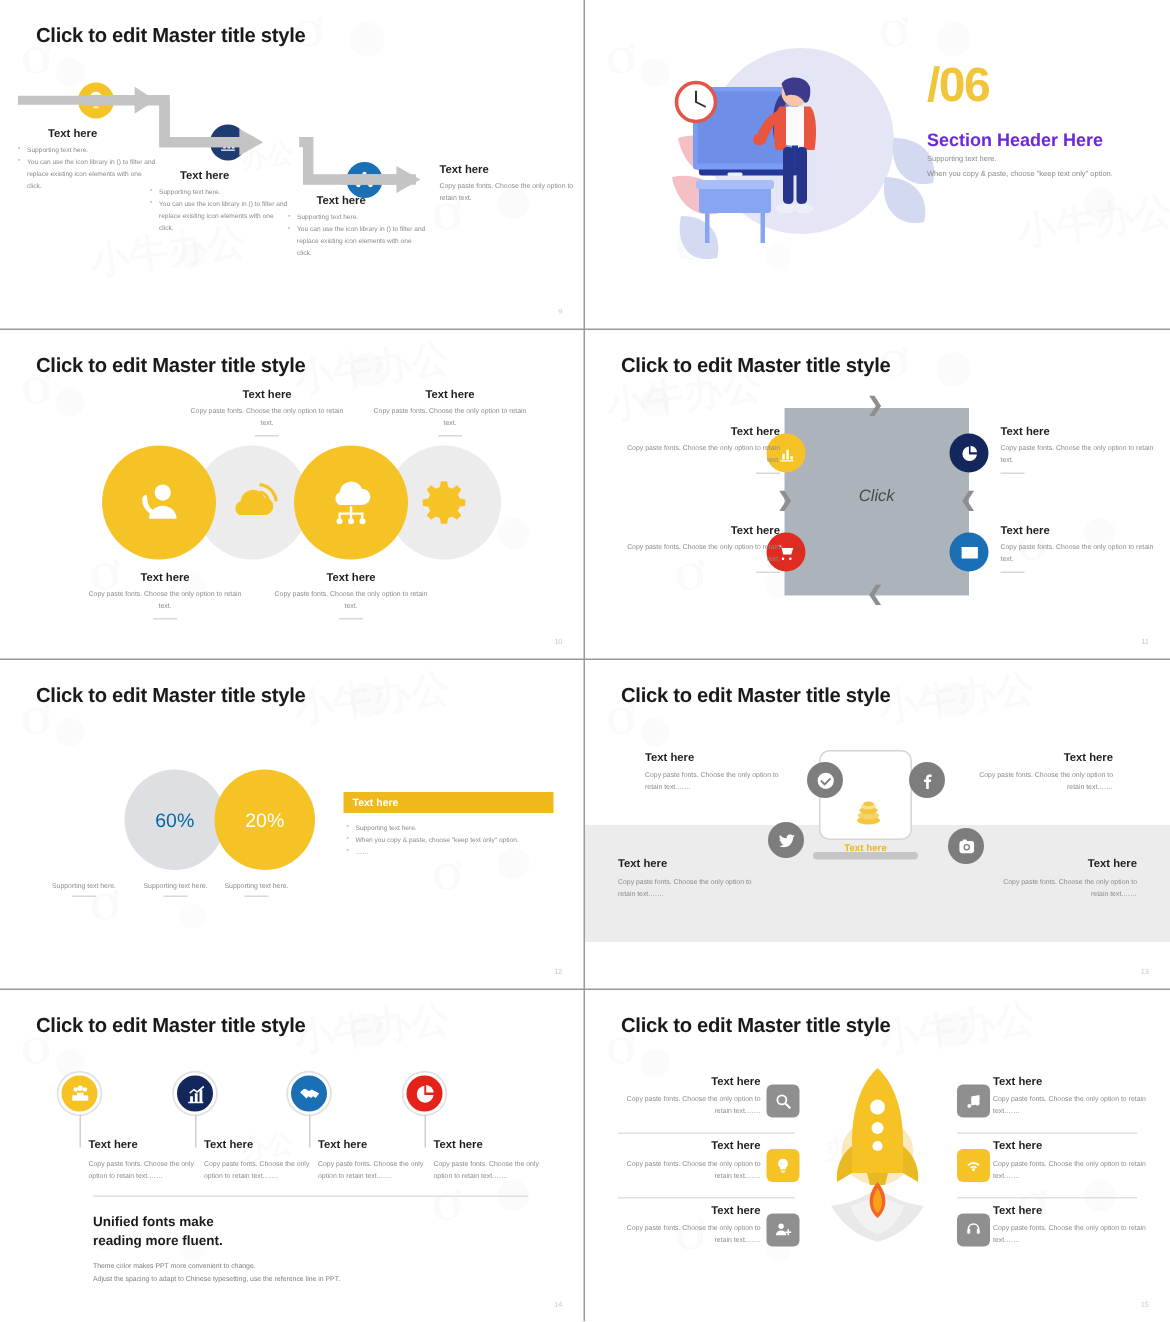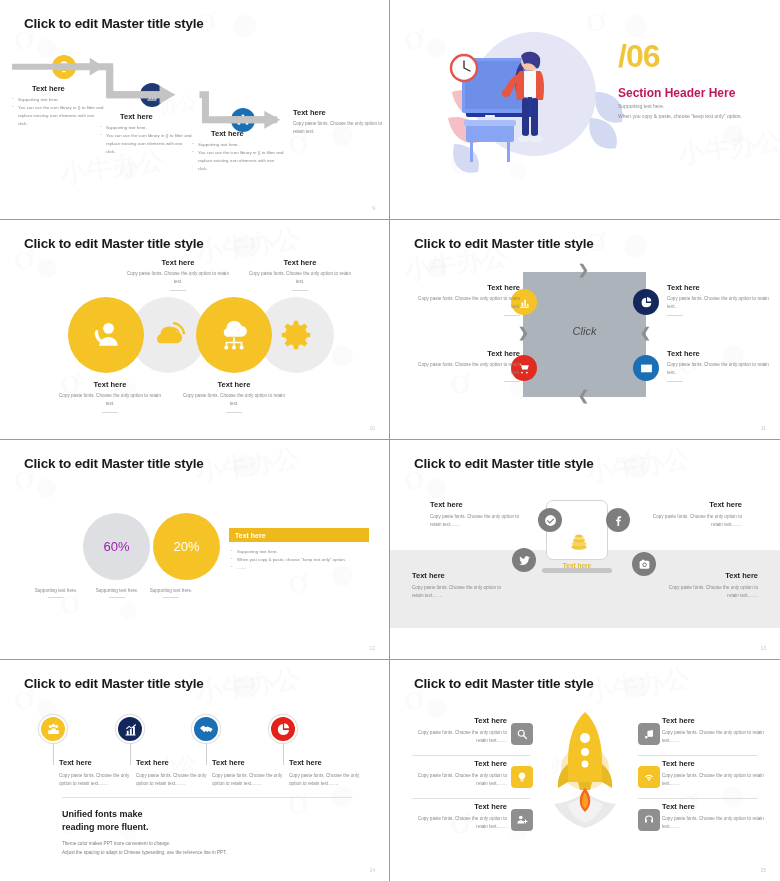--- a/index.html
+++ b/index.html
@@ -69,21 +69,21 @@
   .uline{ width:16px; height:1px; background:#d8d8d8; margin-top:3px; }
 
   
   .flow{ position:absolute; inset:0; z-index:3; }
   .fnode{ position:absolute; border-radius:50%; display:flex; align-items:center; justify-content:center; color:#fff; }
   .fnode svg{ width:58%; height:58%; fill:#fff; }
 
   
   .illu{ position:absolute; left:40px; top:22px; width:200px; height:180px; }
   .num02{ position:absolute; left:228px; top:40px; font-size:32px; font-weight:700; color:#F0C53A; letter-spacing:-1px; line-height:1; }
-  .shead{ position:absolute; left:228px; top:86px; font-size:12px; font-weight:700; color:#be185d; }
+  .shead{ position:absolute; left:228px; top:86px; font-size:12px; font-weight:700; color:#6d28d9; }
   .ssub1{ position:absolute; left:228px; top:103px; font-size:5px; color:#8b8b8b;}
   .ssub2{ position:absolute; left:228px; top:113px; font-size:5px; color:#8b8b8b;}
 
   
   .bigc{ position:absolute; width:76px; height:76px; border-radius:50%; display:flex; align-items:center;justify-content:center;}
   .bigc svg{ width:40px; height:40px; }
 
   
   .sq{ position:absolute; left:133px; top:52px; width:123px; height:125px; background:#adb3bb; z-index:2;}
   .sqtxt{ position:absolute; left:133px; top:105px; width:123px; text-align:center; font-size:11px; font-style:italic; color:#4b4b4b; z-index:4;}
@@ -380,24 +380,24 @@
   <div class="slide">
     <div class="wm">
       <span class="a">Ơ</span>
         <span class="b">小牛办公</span>
         <span class="c">Ơ</span>
         <span class="d">Ơ</span>
         <span class="e">办公</span>
     </div>
     <div class="title">Click to edit Master title style</div>
 
-    <div class="pc" style="left:83px; top:73px; width:67px; height:67px; background:#DEDFE3; color:#a21caf; z-index:2;">
+    <div class="pc" style="left:83px; top:73px; width:67px; height:67px; background:#DEDFE3; color:#0369a1; z-index:2;">
       <span>60%</span>
     </div>
-    <div class="pc" style="left:153px; top:73px; width:67px; height:67px; background:#F5C326; color:#fff; z-index:3;">
+    <div class="pc" style="left:143px; top:73px; width:67px; height:67px; background:#F5C326; color:#fff; z-index:3;">
       <span>20%</span>
     </div>
 
     <div style="position:absolute; left:22px; top:147px; width:68px; text-align:center; z-index:6;">
       <div class="body">Supporting text here.</div>
       <div class="uline" style="margin:2px auto 0;"></div>
     </div>
     <div style="position:absolute; left:83px; top:147px; width:68px; text-align:center; z-index:6;">
       <div class="body">Supporting text here.</div>
       <div class="uline" style="margin:2px auto 0;"></div>

